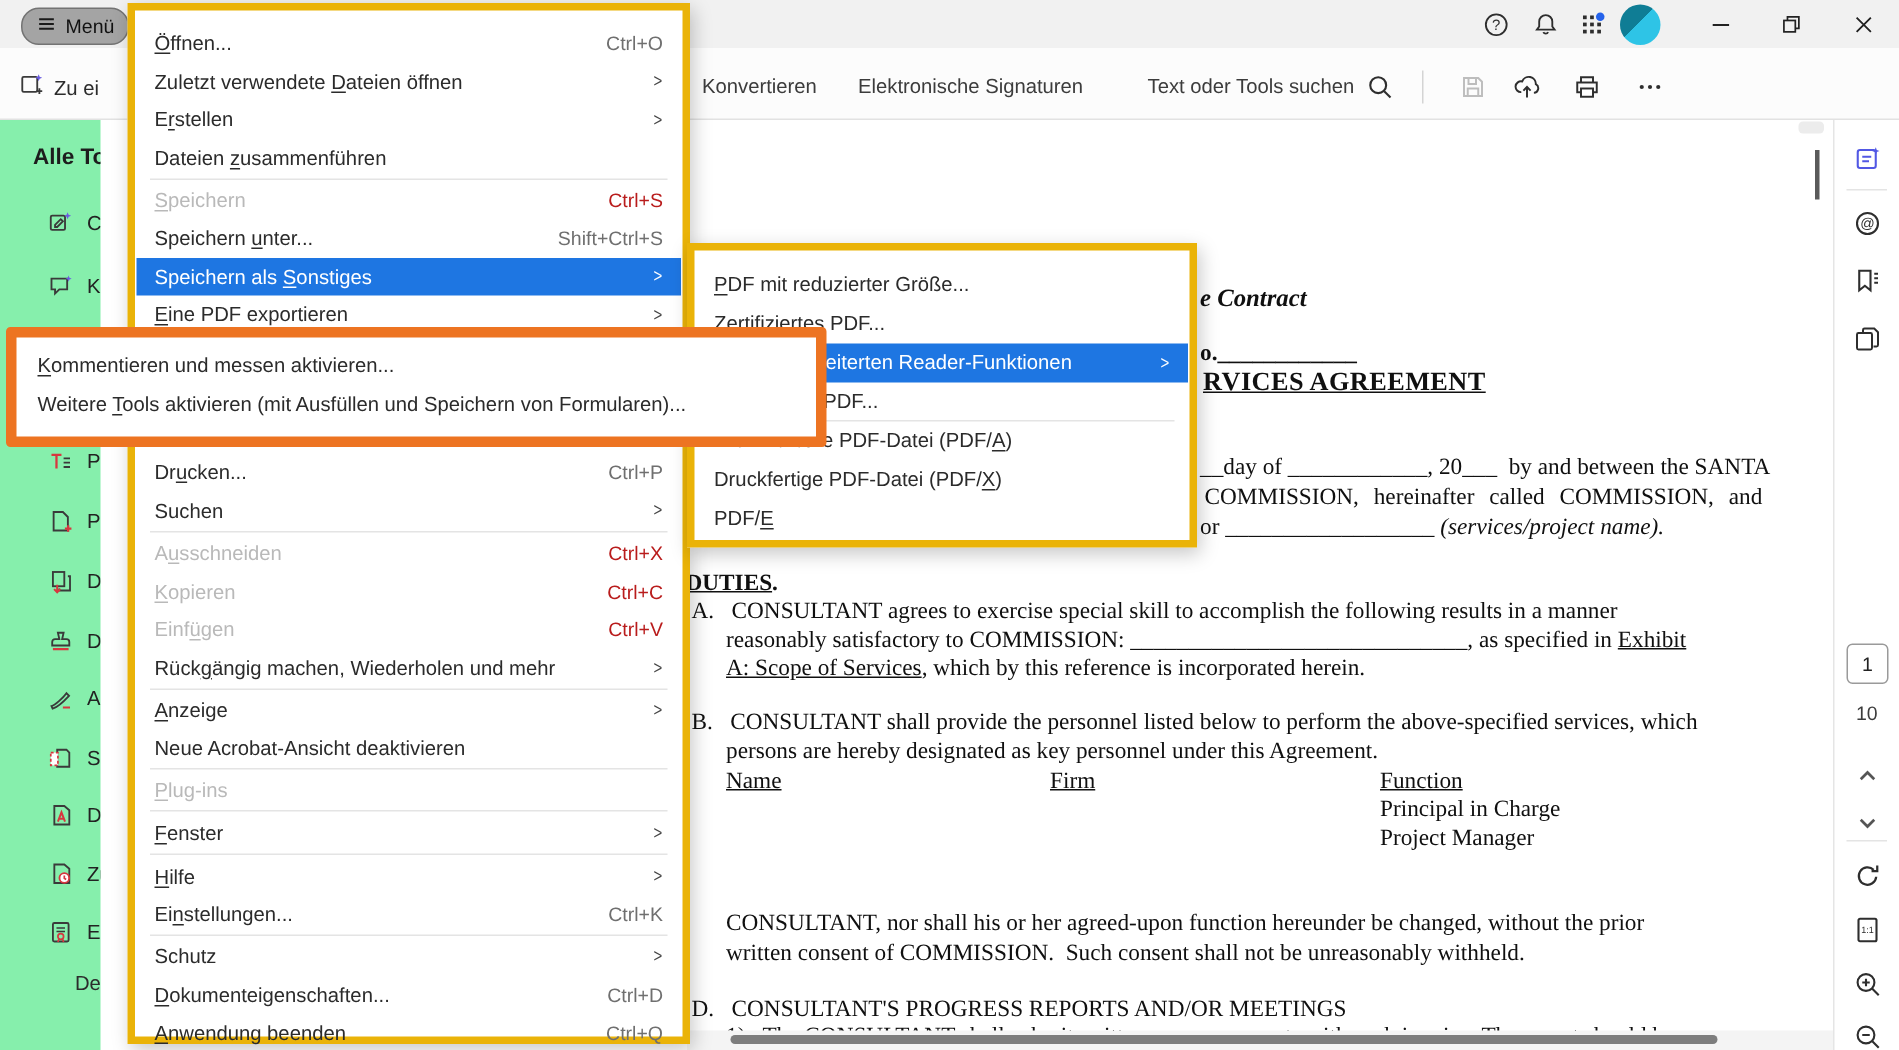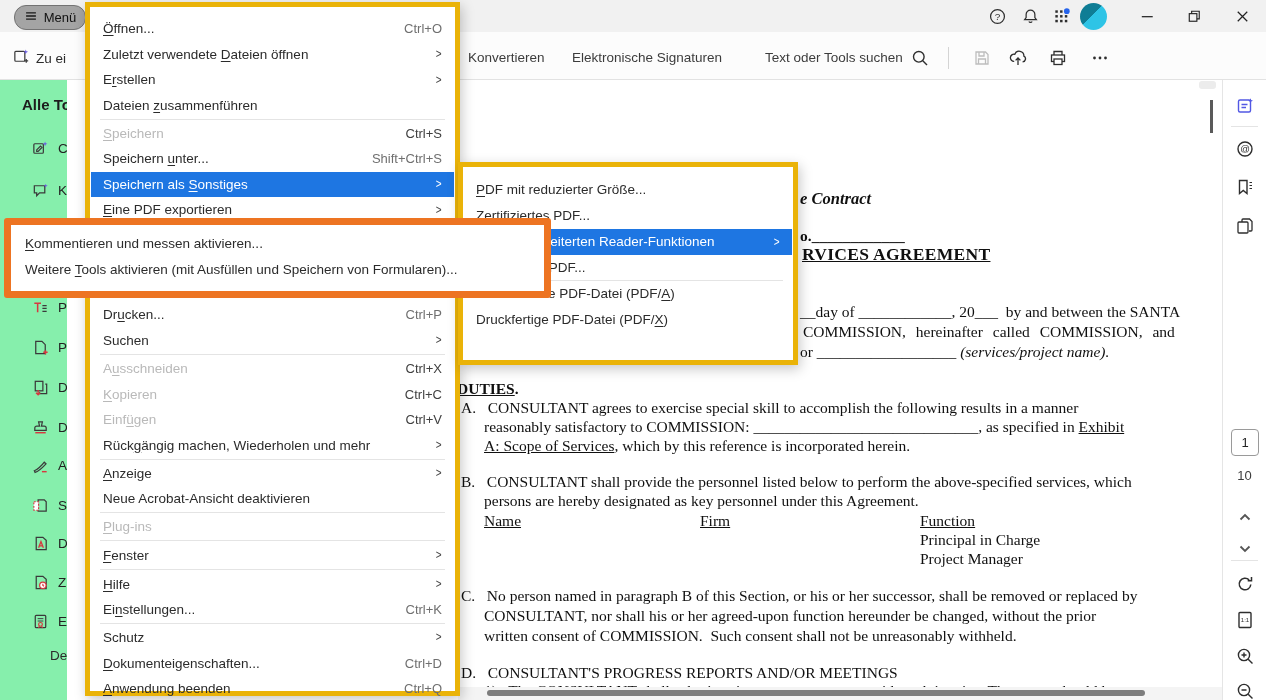--- a/index.html
+++ b/index.html
@@ -59,21 +59,21 @@
   
   .panel{position:absolute;background:#fff;border:5px solid #eab308;box-shadow:2px 4px 12px rgba(0,0,0,.22);box-sizing:border-box}
   #menuPanel{left:85px;top:2px;width:375px;height:694px;z-index:10}
   #subPanel{left:458px;top:162px;width:340px;height:203px;z-index:11}
   .mi{position:absolute;left:1px;right:1px;height:25.5px;display:flex;align-items:center;
       padding:0 12px;font-size:13.5px;color:#2b2b2b;cursor:pointer}
   .mi .ak{text-decoration:underline;text-underline-offset:2px}
   .mi .sc{margin-left:auto;color:#6f6f6f;font-size:13px}
   .mi .ar{margin-left:auto;color:#444;font-size:12.5px;transform:scaleX(.8)}
   .mi.dis{color:#b9b9b9}
-  .mi.dis .sc{color:#404040}
+  .mi.dis .sc{color:#b91c1c}
   .mi.sel{background:var(--accent);color:#fff}
   .mi.sel .ar,.mi.sel .sc{color:#fff}
   .msep{position:absolute;left:10px;right:10px;height:1px;background:#e4e4e4}
   
   #coach{position:absolute;left:4px;top:218px;width:547px;height:80px;background:#fff;
          border:7px solid var(--orange);border-radius:3px;box-sizing:border-box;z-index:20}
   .coach-item{position:absolute;left:8px;right:8px;height:26px;display:flex;align-items:center;
               padding:0 6px;font-size:13.5px;color:#2b2b2b;white-space:pre;cursor:pointer}
   .coach-item .ak{text-decoration:underline;text-underline-offset:2px}
 </style>
@@ -93,21 +93,20 @@
       <div class="fg" style="left: 461px; top: 399px;"><span>A.   CONSULTANT agrees to exercise special skill to accomplish the following results in a manner</span></div>
       <div class="fg" style="left: 484px; top: 418px;"><span>reasonably satisfactory to COMMISSION: _____________________________, as specified in </span><span class="u">Exhibit</span></div>
       <div class="fg" style="left: 484px; top: 437px;"><span class="u">A: Scope of Services</span><span>, which by this reference is incorporated herein.</span></div>
       <div class="fg" style="left: 461px; top: 473px;"><span>B.   CONSULTANT shall provide the personnel listed below to perform the above-specified services, which</span></div>
       <div class="fg" style="left: 484px; top: 492px;"><span>persons are hereby designated as key personnel under this Agreement.</span></div>
       <div class="fg" style="left: 484px; top: 512px;"><span class="u">Name</span></div>
       <div class="fg" style="left: 700px; top: 512px;"><span class="u">Firm</span></div>
       <div class="fg" style="left: 920px; top: 512px;"><span class="u">Function</span></div>
       <div class="fg" style="left: 920px; top: 531px;"><span>Principal in Charge</span></div>
       <div class="fg" style="left: 920px; top: 550px;"><span>Project Manager</span></div>
-      <div class="fg" style="left: 461px; top: 587px;"><span>C.   No person named in paragraph B of this Section, or his or her successor, shall be removed or replaced by</span></div>
       <div class="fg" style="left: 484px; top: 607px;"><span>CONSULTANT, nor shall his or her agreed-upon function hereunder be changed, without the prior</span></div>
       <div class="fg" style="left: 484px; top: 627px;"><span>written consent of COMMISSION.  Such consent shall not be unreasonably withheld.</span></div>
       <div class="fg" style="left: 461px; top: 664px;"><span>D.   CONSULTANT'S PROGRESS REPORTS AND/OR MEETINGS</span></div>
       <div class="fg" style="left: 484px; top: 682px;"><span>1)   The CONSULTANT shall submit written progress reports with each invoice. The report should be</span></div>
     </div>
   <div class="vscroll-nub"></div>
   <div class="vscroll-thumb"></div>
   <div class="hscroll-track">
     <div class="hscroll-thumb"></div>
   </div>
@@ -444,20 +443,23 @@
       </div>
       <div class="mi" style="top: 87.5px;">
         <span style="white-space: pre;"><span class="ak">O</span>ptimiertes PDF...</span>
       </div>
       <div class="mi" style="top: 114px;">
         <span style="white-space: pre;">Archivierbare PDF-Datei (PDF/<span class="ak">A</span>)</span>
       </div>
       <div class="mi" style="top: 140px;">
         <span style="white-space: pre;">Druckfertige PDF-Datei (PDF/<span class="ak">X</span>)</span>
       </div>
+      <div class="mi" style="top: 166px;">
+        <span style="white-space: pre;">PDF/<span class="ak">E</span></span>
+      </div>
       <div class="msep" style="top: 112.5px;"></div>
     </div>
 
   <div id="coach">
       <div class="coach-item" style="top: 5px;"><span style="white-space: pre;"><span class="ak">K</span>ommentieren und messen aktivieren...</span></div>
       <div class="coach-item" style="top: 31px;"><span style="white-space: pre;">Weitere <span class="ak">T</span>ools aktivieren (mit Ausfüllen und Speichern von Formularen)...</span></div>
     </div>
 
 </div>
 

